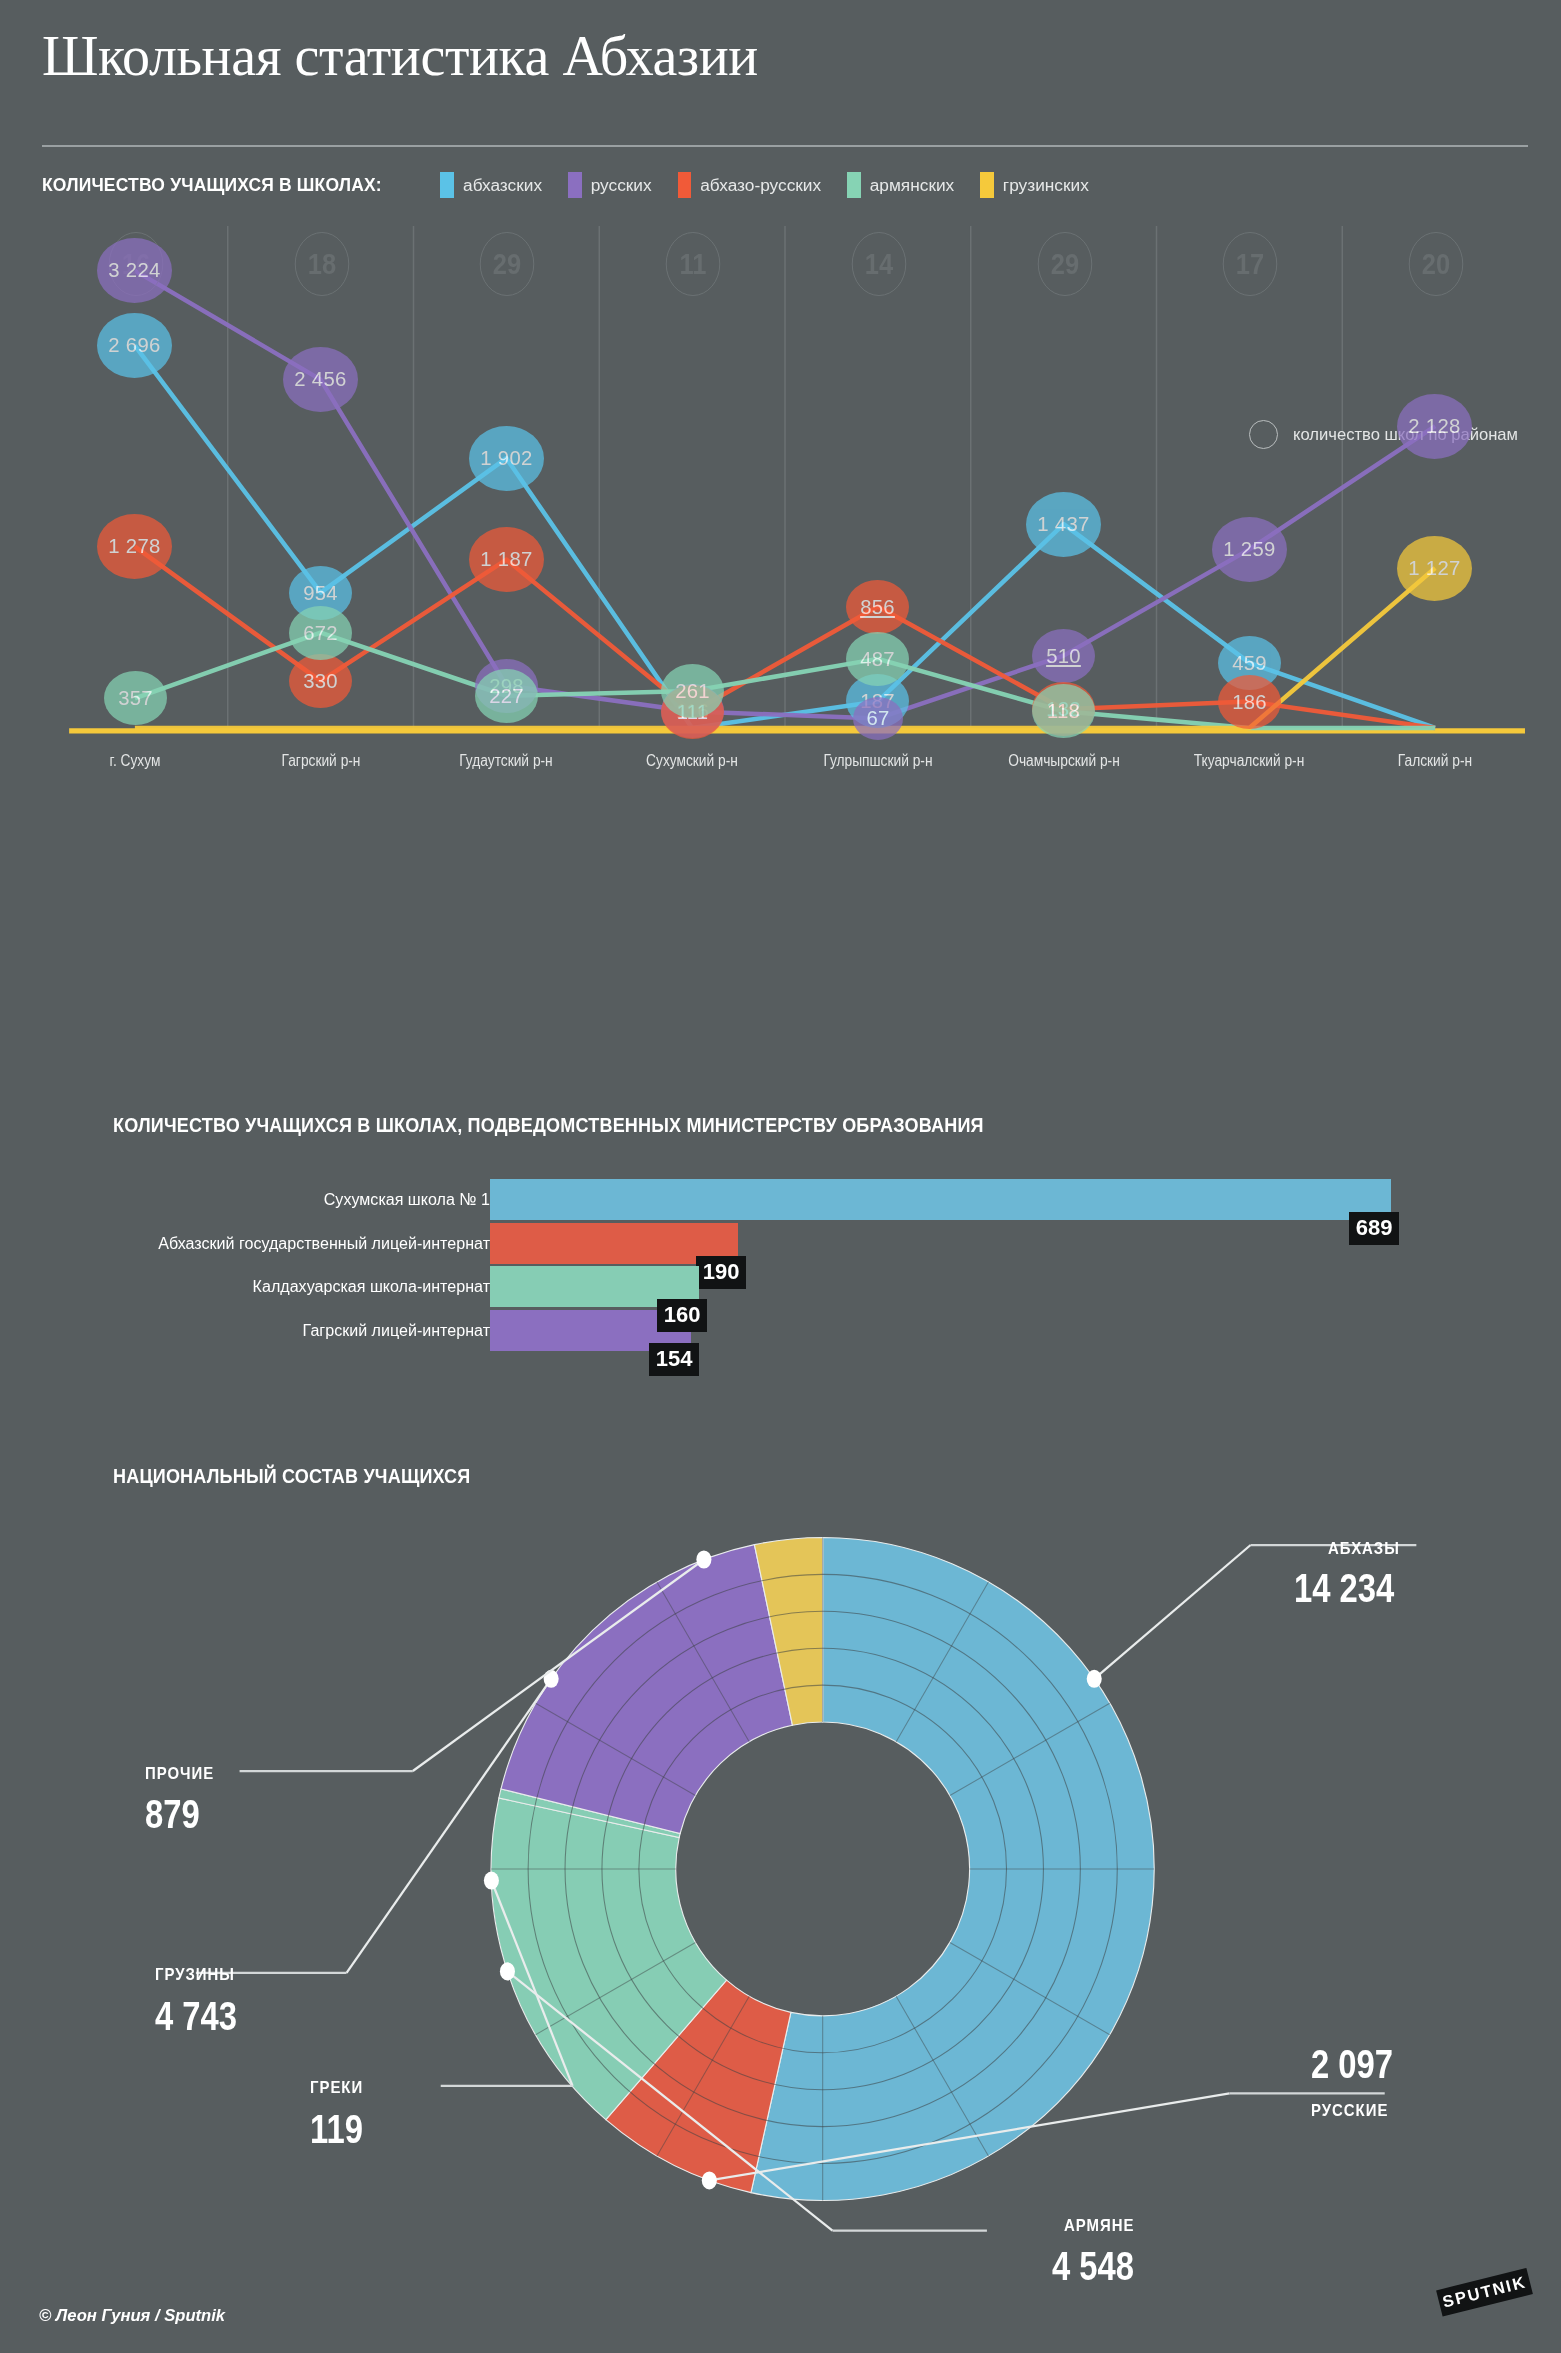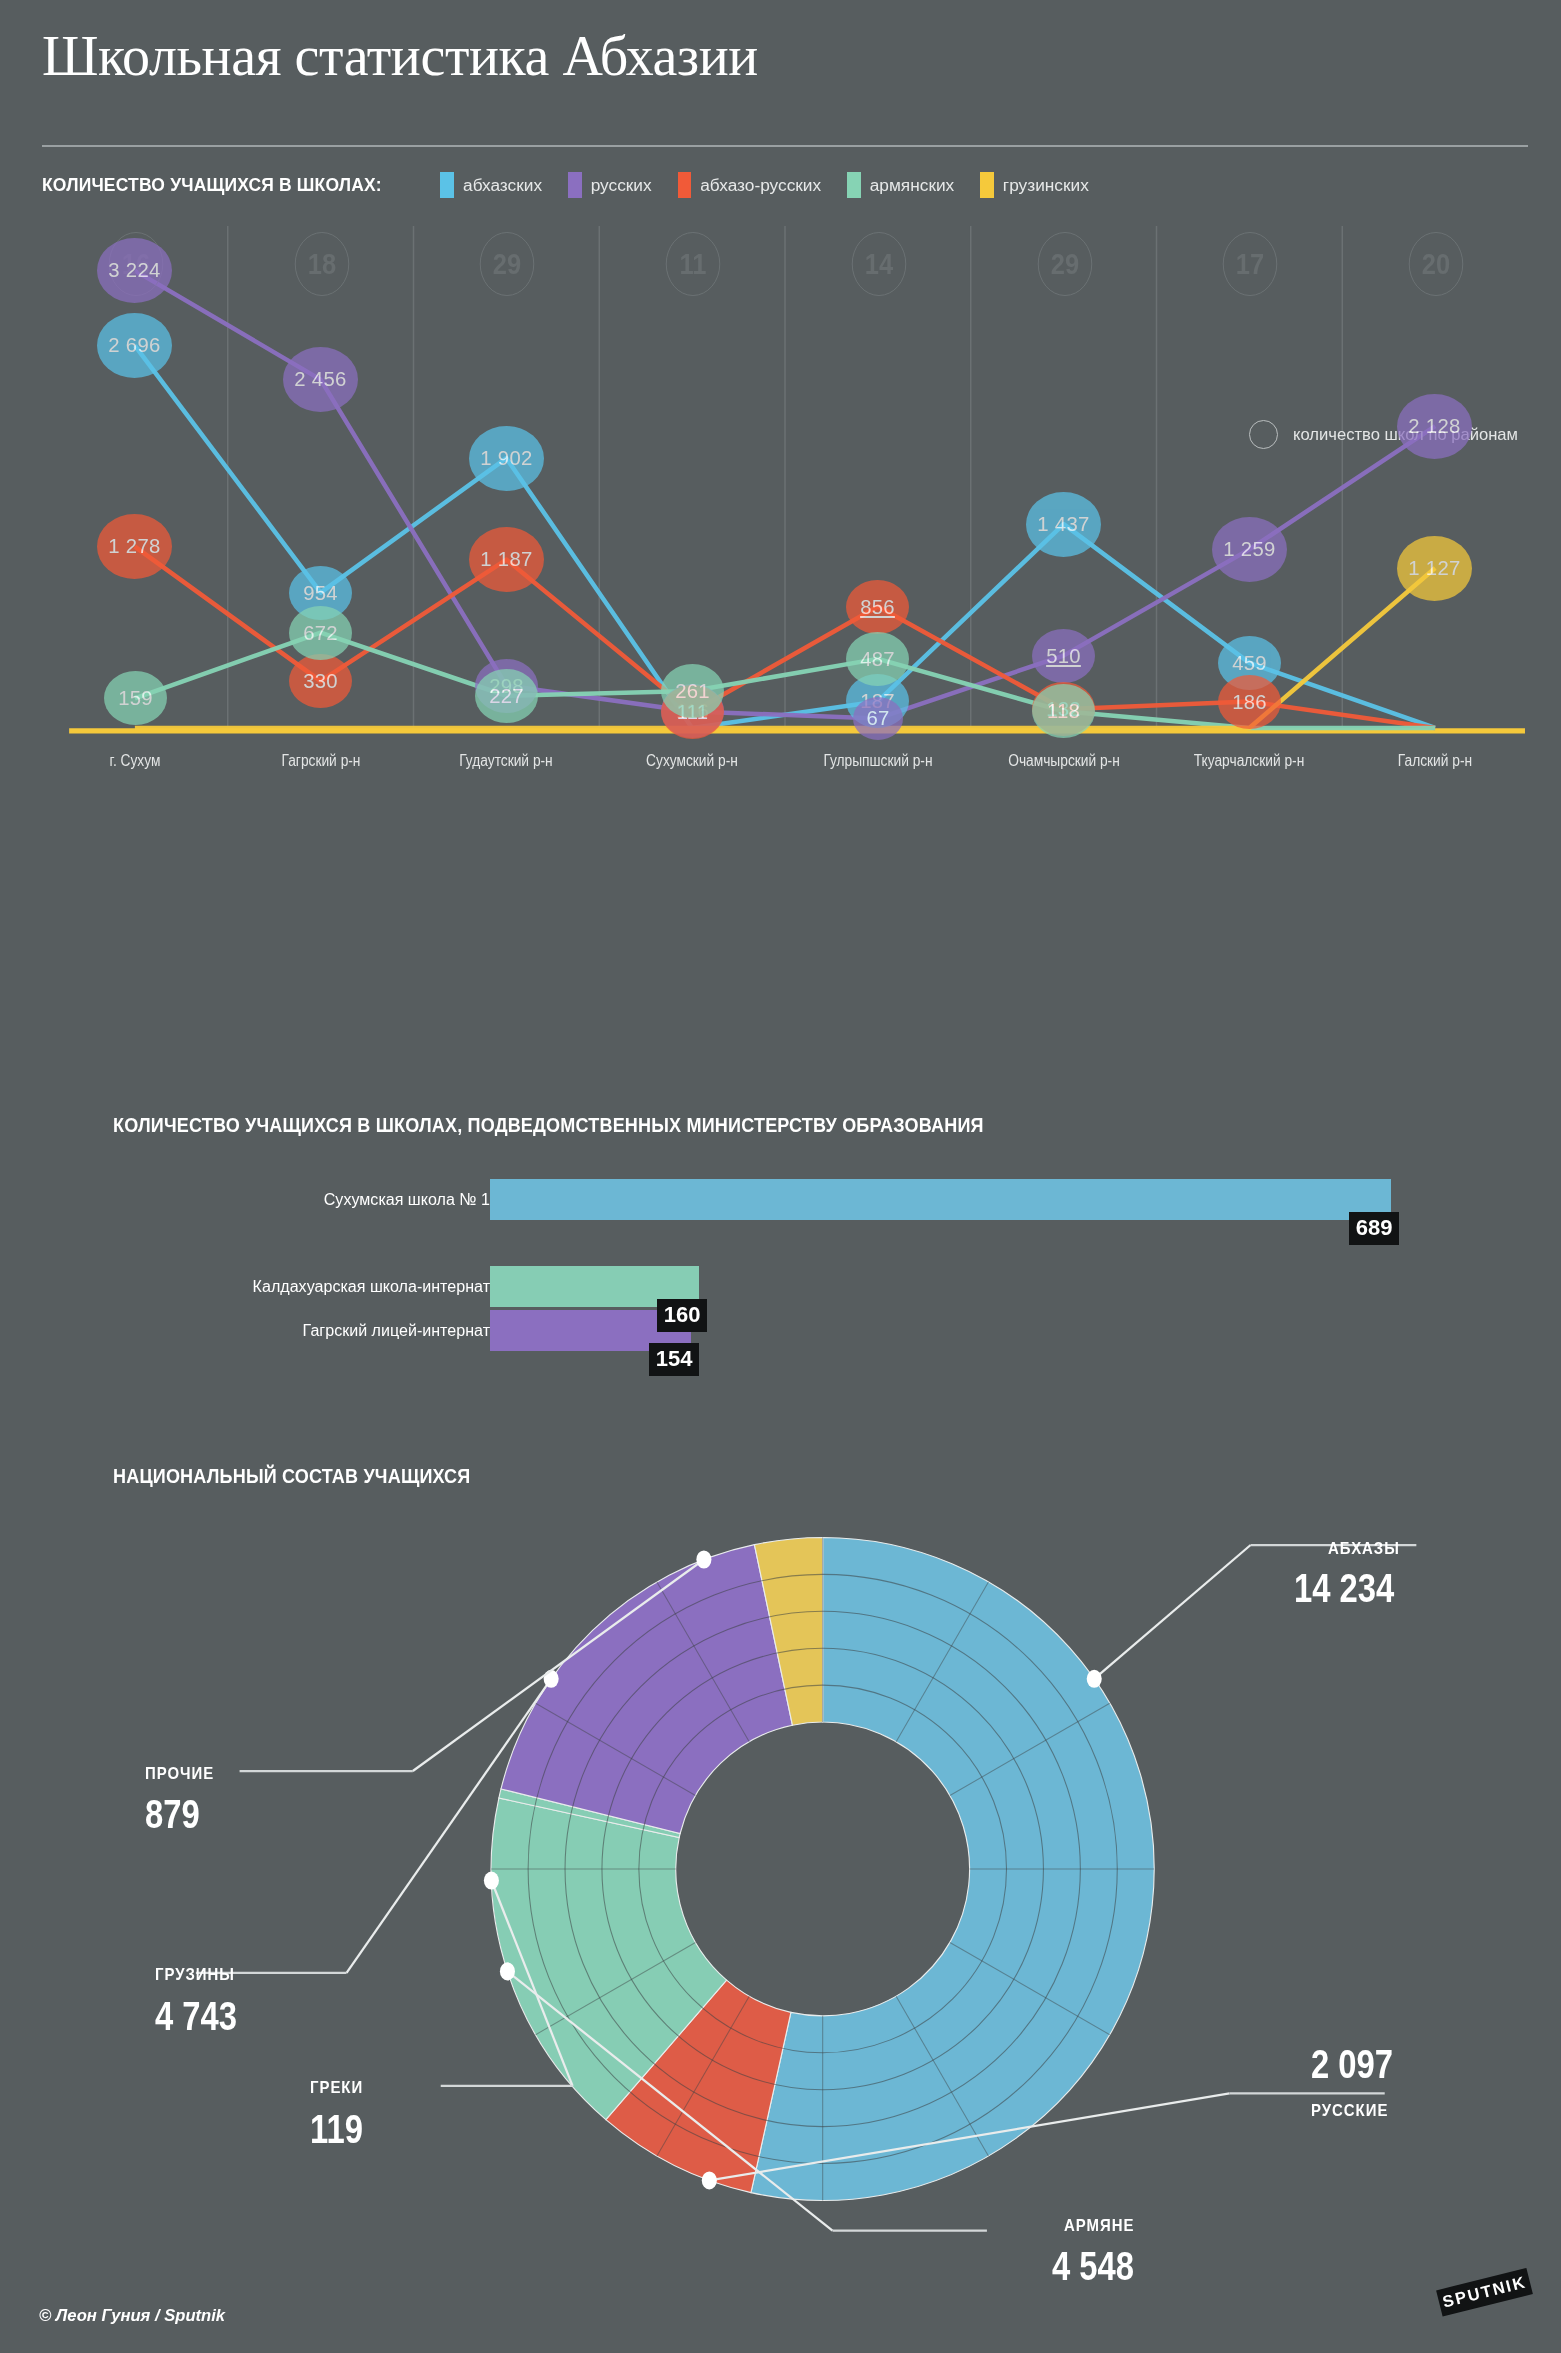--- a/index.html
+++ b/index.html
@@ -266,21 +266,21 @@
         <div class="bubble" style="width: 63px; height: 54px; left: 990px; top: 403px; background: rgb(139, 111, 192); opacity: 0.72; text-decoration: underline;">510</div>
         <div class="bubble" style="width: 75px; height: 65px; left: 1170px; top: 291px; background: rgb(139, 111, 192); opacity: 0.72;">1 259</div>
         <div class="bubble" style="width: 75px; height: 65px; left: 1355px; top: 168px; background: rgb(139, 111, 192); opacity: 0.72;">2 128</div>
         <div class="bubble" style="width: 75px; height: 65px; left: 55px; top: 288px; background: rgb(241, 90, 56); opacity: 0.72;">1 278</div>
         <div class="bubble" style="width: 63px; height: 54px; left: 247px; top: 428px; background: rgb(241, 90, 56); opacity: 0.72;">330</div>
         <div class="bubble" style="width: 75px; height: 65px; left: 427px; top: 301px; background: rgb(241, 90, 56); opacity: 0.72;">1 187</div>
         <div class="bubble" style="width: 63px; height: 54px; left: 619px; top: 459px; background: rgb(241, 90, 56); opacity: 0.72;">111</div>
         <div class="bubble" style="width: 63px; height: 54px; left: 804px; top: 354px; background: rgb(241, 90, 56); opacity: 0.72; text-decoration: underline;">856</div>
         <div class="bubble" style="width: 63px; height: 54px; left: 990px; top: 456px; background: rgb(241, 90, 56); opacity: 0.72;">132</div>
         <div class="bubble" style="width: 63px; height: 54px; left: 1176px; top: 449px; background: rgb(241, 90, 56); opacity: 0.72;">186</div>
-        <div class="bubble" style="width: 63px; height: 54px; left: 62px; top: 445px; background: rgb(134, 211, 180); opacity: 0.72;">159</div>
+        <div class="bubble" style="width: 63px; height: 54px; left: 62px; top: 445px; background: rgb(134, 211, 180); opacity: 0.72;">357</div>
         <div class="bubble" style="width: 63px; height: 54px; left: 247px; top: 380px; background: rgb(134, 211, 180); opacity: 0.72;">672</div>
         <div class="bubble" style="width: 63px; height: 54px; left: 433px; top: 443px; background: rgb(134, 211, 180); opacity: 0.72;">227</div>
         <div class="bubble" style="width: 63px; height: 54px; left: 619px; top: 438px; background: rgb(134, 211, 180); opacity: 0.72;">261</div>
         <div class="bubble" style="width: 63px; height: 54px; left: 804px; top: 406px; background: rgb(134, 211, 180); opacity: 0.72;">487</div>
         <div class="bubble" style="width: 63px; height: 54px; left: 990px; top: 458px; background: rgb(134, 211, 180); opacity: 0.72;">118</div>
         <div class="bubble" style="width: 75px; height: 65px; left: 1355px; top: 310px; background: rgb(245, 201, 59); opacity: 0.72;">1 127</div>
       </div>
     <div id="lc-xlabels">
         <div class="xlabel" style="left: 0px; width: 186px; top: 526px;">г. Сухум</div>
         <div class="xlabel" style="left: 186px; width: 186px; top: 526px;">Гагрский р-н</div>
@@ -293,20 +293,26 @@
       </div>
   </div>
 
   <div class="section-title" id="bar-title">КОЛИЧЕСТВО УЧАЩИХСЯ В ШКОЛАХ, ПОДВЕДОМСТВЕННЫХ МИНИСТЕРСТВУ ОБРАЗОВАНИЯ</div>
   <div class="barchart" id="barchart">
       <div class="bar-row" style="top: 0px; width: 1561px;">
         <div class="bar-label">Сухумская школа № 1</div>
         <div class="bar-fill" style="width: 901px; background: rgb(108, 183, 212);"></div>
         <div class="bar-tail" style="left: 1377px;"></div>
         <div class="bar-value" style="left: 1349px;">689</div>
+      </div>
+      <div class="bar-row" style="top: 44px; width: 1561px;">
+        <div class="bar-label">Абхазский государственный лицей-интернат</div>
+        <div class="bar-fill" style="width: 248px; background: rgb(222, 92, 71);"></div>
+        <div class="bar-tail" style="left: 725px;"></div>
+        <div class="bar-value" style="left: 696px;">190</div>
       </div>
       <div class="bar-row" style="top: 131px; width: 1561px;">
         <div class="bar-label">Гагрский лицей-интернат</div>
         <div class="bar-fill" style="width: 201px; background: rgb(139, 111, 192);"></div>
         <div class="bar-tail" style="left: 678px;"></div>
         <div class="bar-value" style="left: 649px;">154</div>
       </div>
       <div class="bar-row" style="top: 87px; width: 1561px;">
         <div class="bar-label">Калдахуарская школа-интернат</div>
         <div class="bar-fill" style="width: 209px; background: rgb(134, 205, 180);"></div>

